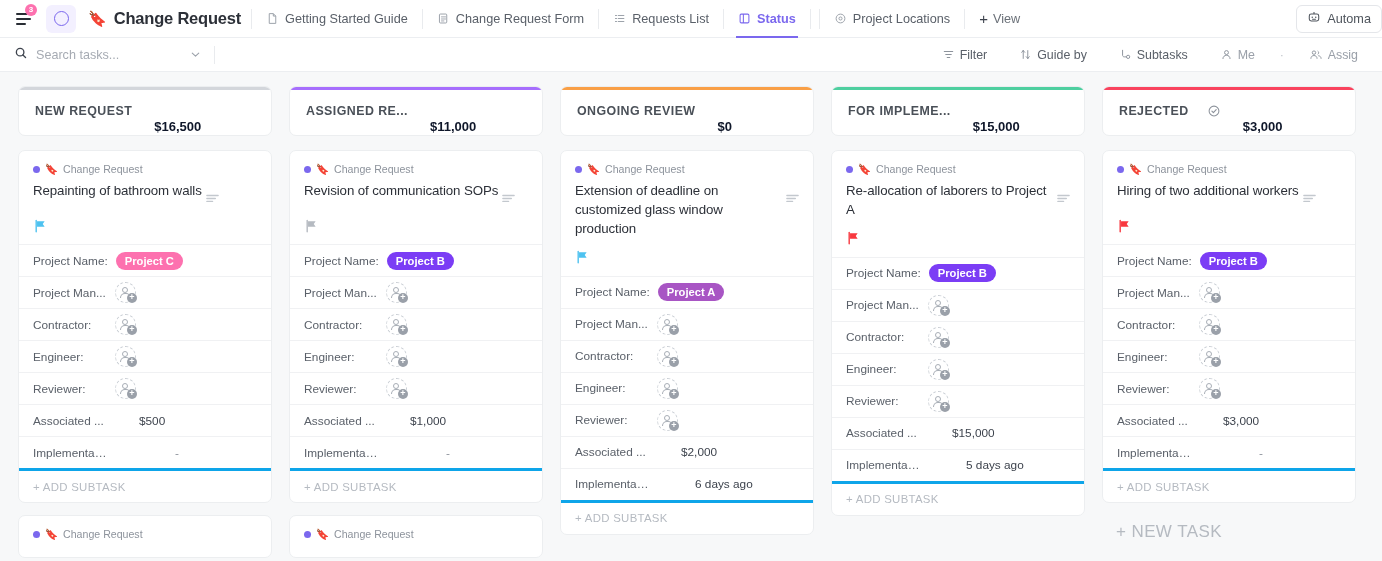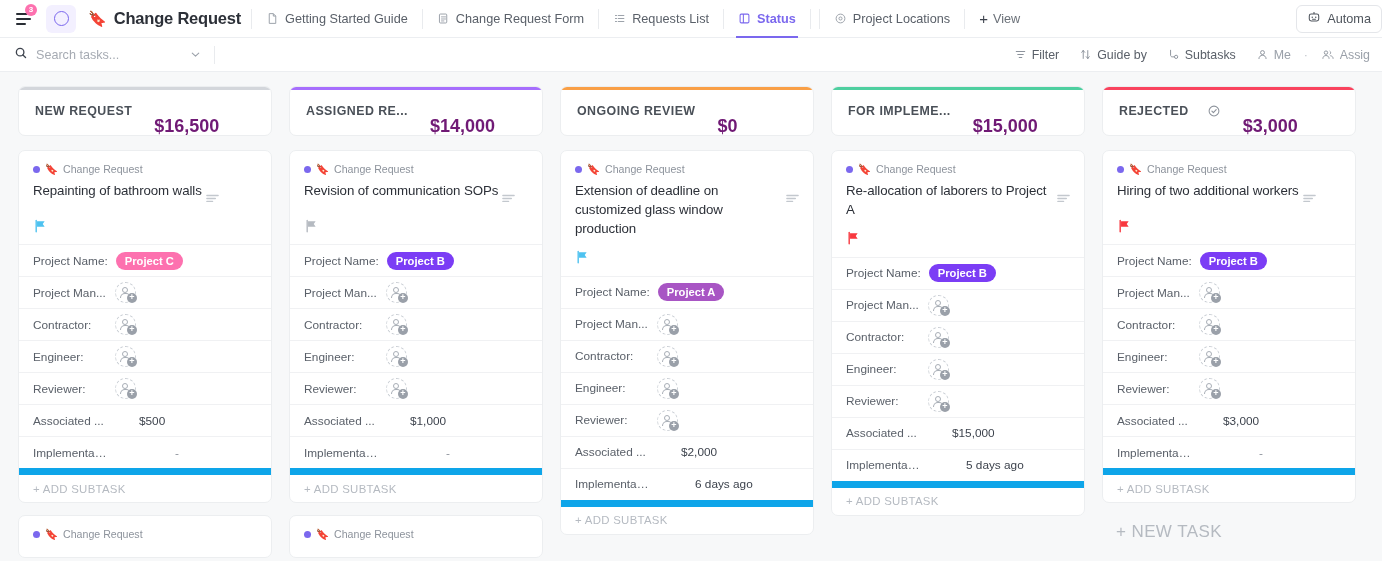--- a/index.html
+++ b/index.html
@@ -111,21 +111,21 @@
   .search-box {
     display: flex; align-items: center; gap: 8px;
     width: 200px; height: 28px; padding: 0 6px;
     cursor: text;
   }
   .search-box .ph { font-size: 12.6px; color: #a6abb3; flex: 1; }
   .search-box .chev { color: #9aa0a9; display: flex; }
   .tb-sep { width: 1px; height: 18px; background: #e9ebee; margin: 0 6px; }
   .toolbar-right {
     margin-left: auto; display: flex; align-items: center;
-    gap: 4px; padding-right: 4px;
+    gap: 16px; padding-right: 16px;
   }
   .tb-item {
     display: flex; align-items: center; gap: 5px;
     height: 26px; padding: 0 8px; border-radius: 6px;
     font-size: 12.4px; color: #5a6069; cursor: pointer;
     white-space: nowrap;
   }
   .tb-item .ic { display: flex; align-items: center; color: #8d939c; }
   .tb-item.accent { background: #f0eeff; color: #7b68ee; }
   .tb-item.accent .ic { color: #7b68ee; }
@@ -159,21 +159,21 @@
     position: absolute; top: 0; left: 0; right: 0; height: 3px;
   }
   .col-name {
     font-size: 12.4px; font-weight: 700; color: #4a5058;
     letter-spacing: 0.45px;
     text-transform: uppercase;
     white-space: nowrap; overflow: hidden; text-overflow: ellipsis;
     max-width: 132px;
   }
   .col-check { display: flex; align-items: center; color: #8d939c; margin-left: -4px; }
-  .col-sum { font-size: 18px; font-weight: 700; color: #701a75; white-space: nowrap; margin-top: 30px; }
+  .col-sum { font-size: 13px; font-weight: 700; color: #0f172a; white-space: nowrap; margin-top: 30px; }
 
   .col-body {
     margin-top: 14px;
     display: flex; flex-direction: column; gap: 12px;
     overflow: hidden;
   }
 
   
   .card {
     background: #fff;
@@ -249,21 +249,21 @@
   .pval {
     font-size: 11.8px; color: #3d434d;
     margin-left: 24px;
   }
   .pval.dash { color: #8d939c; margin-left: 60px; }
   .pval.ago { color: #3d434d; margin-left: 38px; }
 
   .add-subtask {
     height: 34px; display: flex; align-items: center;
     padding: 0 14px;
-    border-top: 7px solid #0ea5e9;
+    border-top: 3px solid #0ea5e9;
     font-size: 11.4px; color: #b5bac1;
     letter-spacing: 0.3px;
     cursor: pointer;
   }
   .new-task {
     height: 34px; display: flex; align-items: center;
     padding: 0 14px;
     font-size: 17px; color: #b5bac1;
     letter-spacing: 0.4px;
     cursor: pointer;
@@ -524,21 +524,21 @@
               <span class="lbl">Change Request</span>
             </div>
           </div>
         </div>
       </div>
     </div>
     <div class="column">
       <div class="col-header">
         <div class="topbar" style="background: rgb(166, 110, 253);"></div>
         <span class="col-name">ASSIGNED RE...</span>
-        <span class="col-sum">$14,000</span>
+        <span class="col-sum">$11,000</span>
       </div>
       <div class="col-body">
         <div class="card">
           <div class="card-top">
             <div class="card-meta">
               <span class="sdot"></span>
               <span class="bk">🔖</span>
               <span class="lbl">Change Request</span>
             </div>
             <div class="card-title-row">

